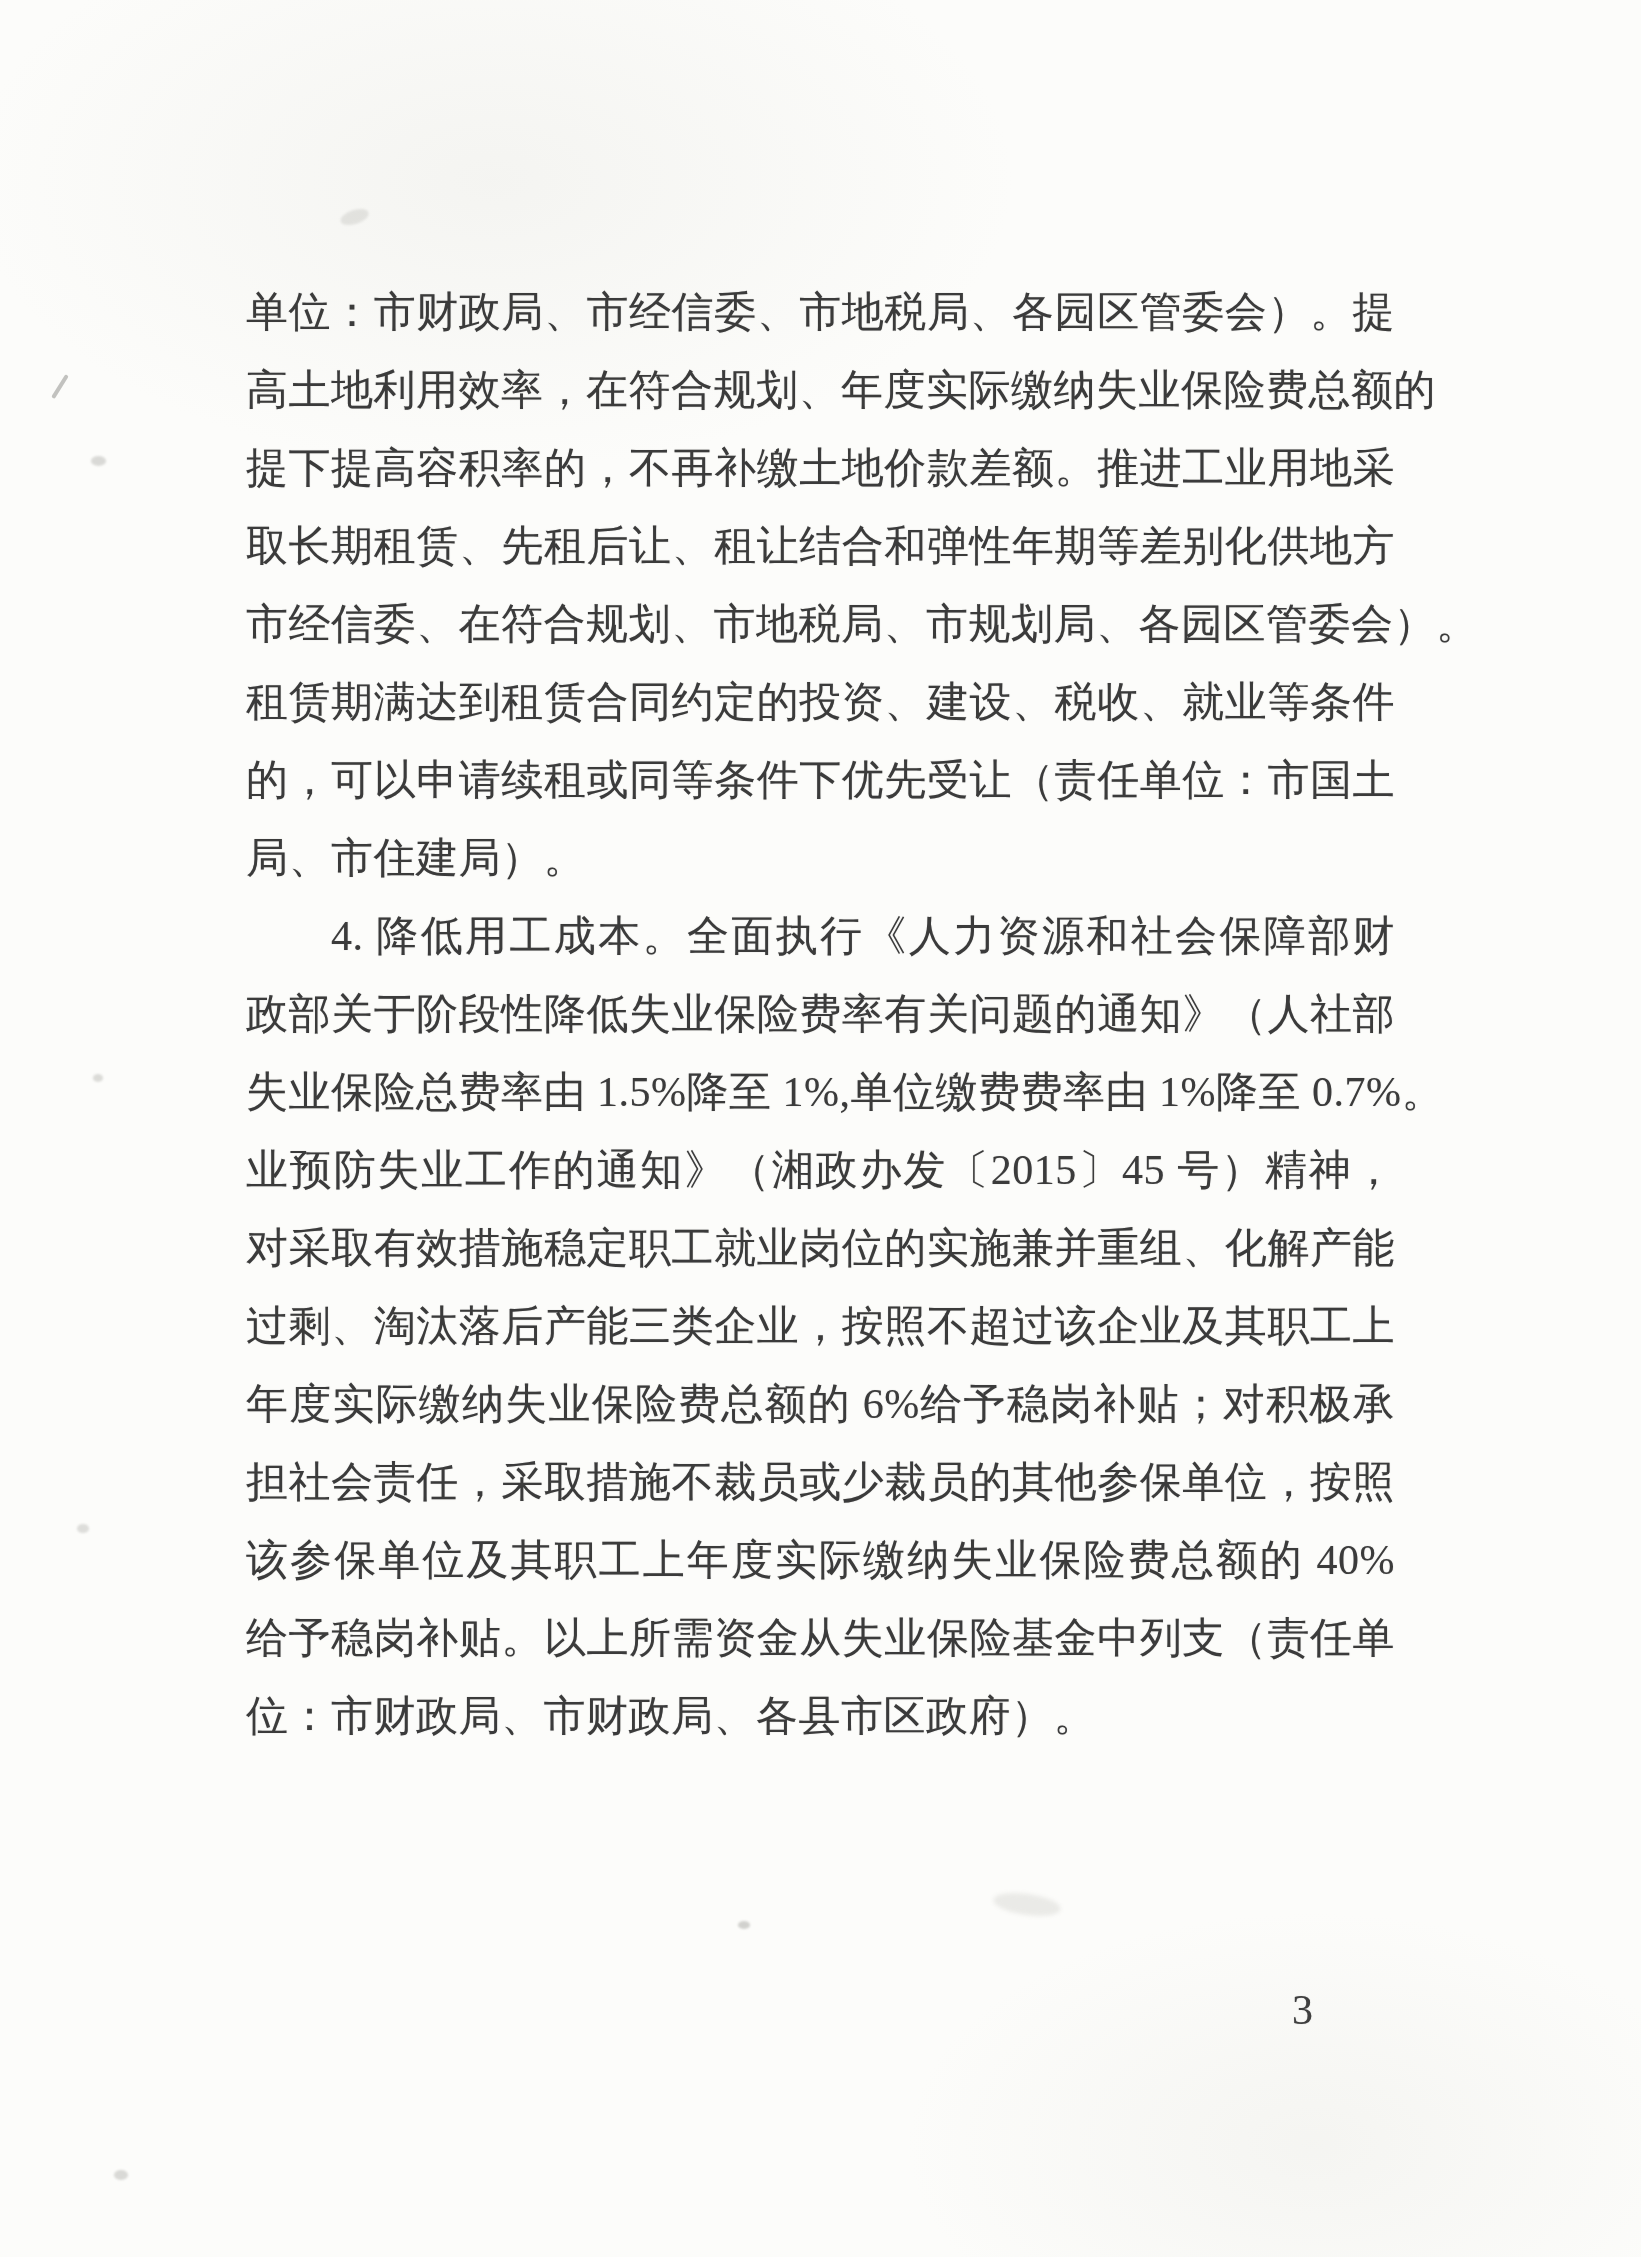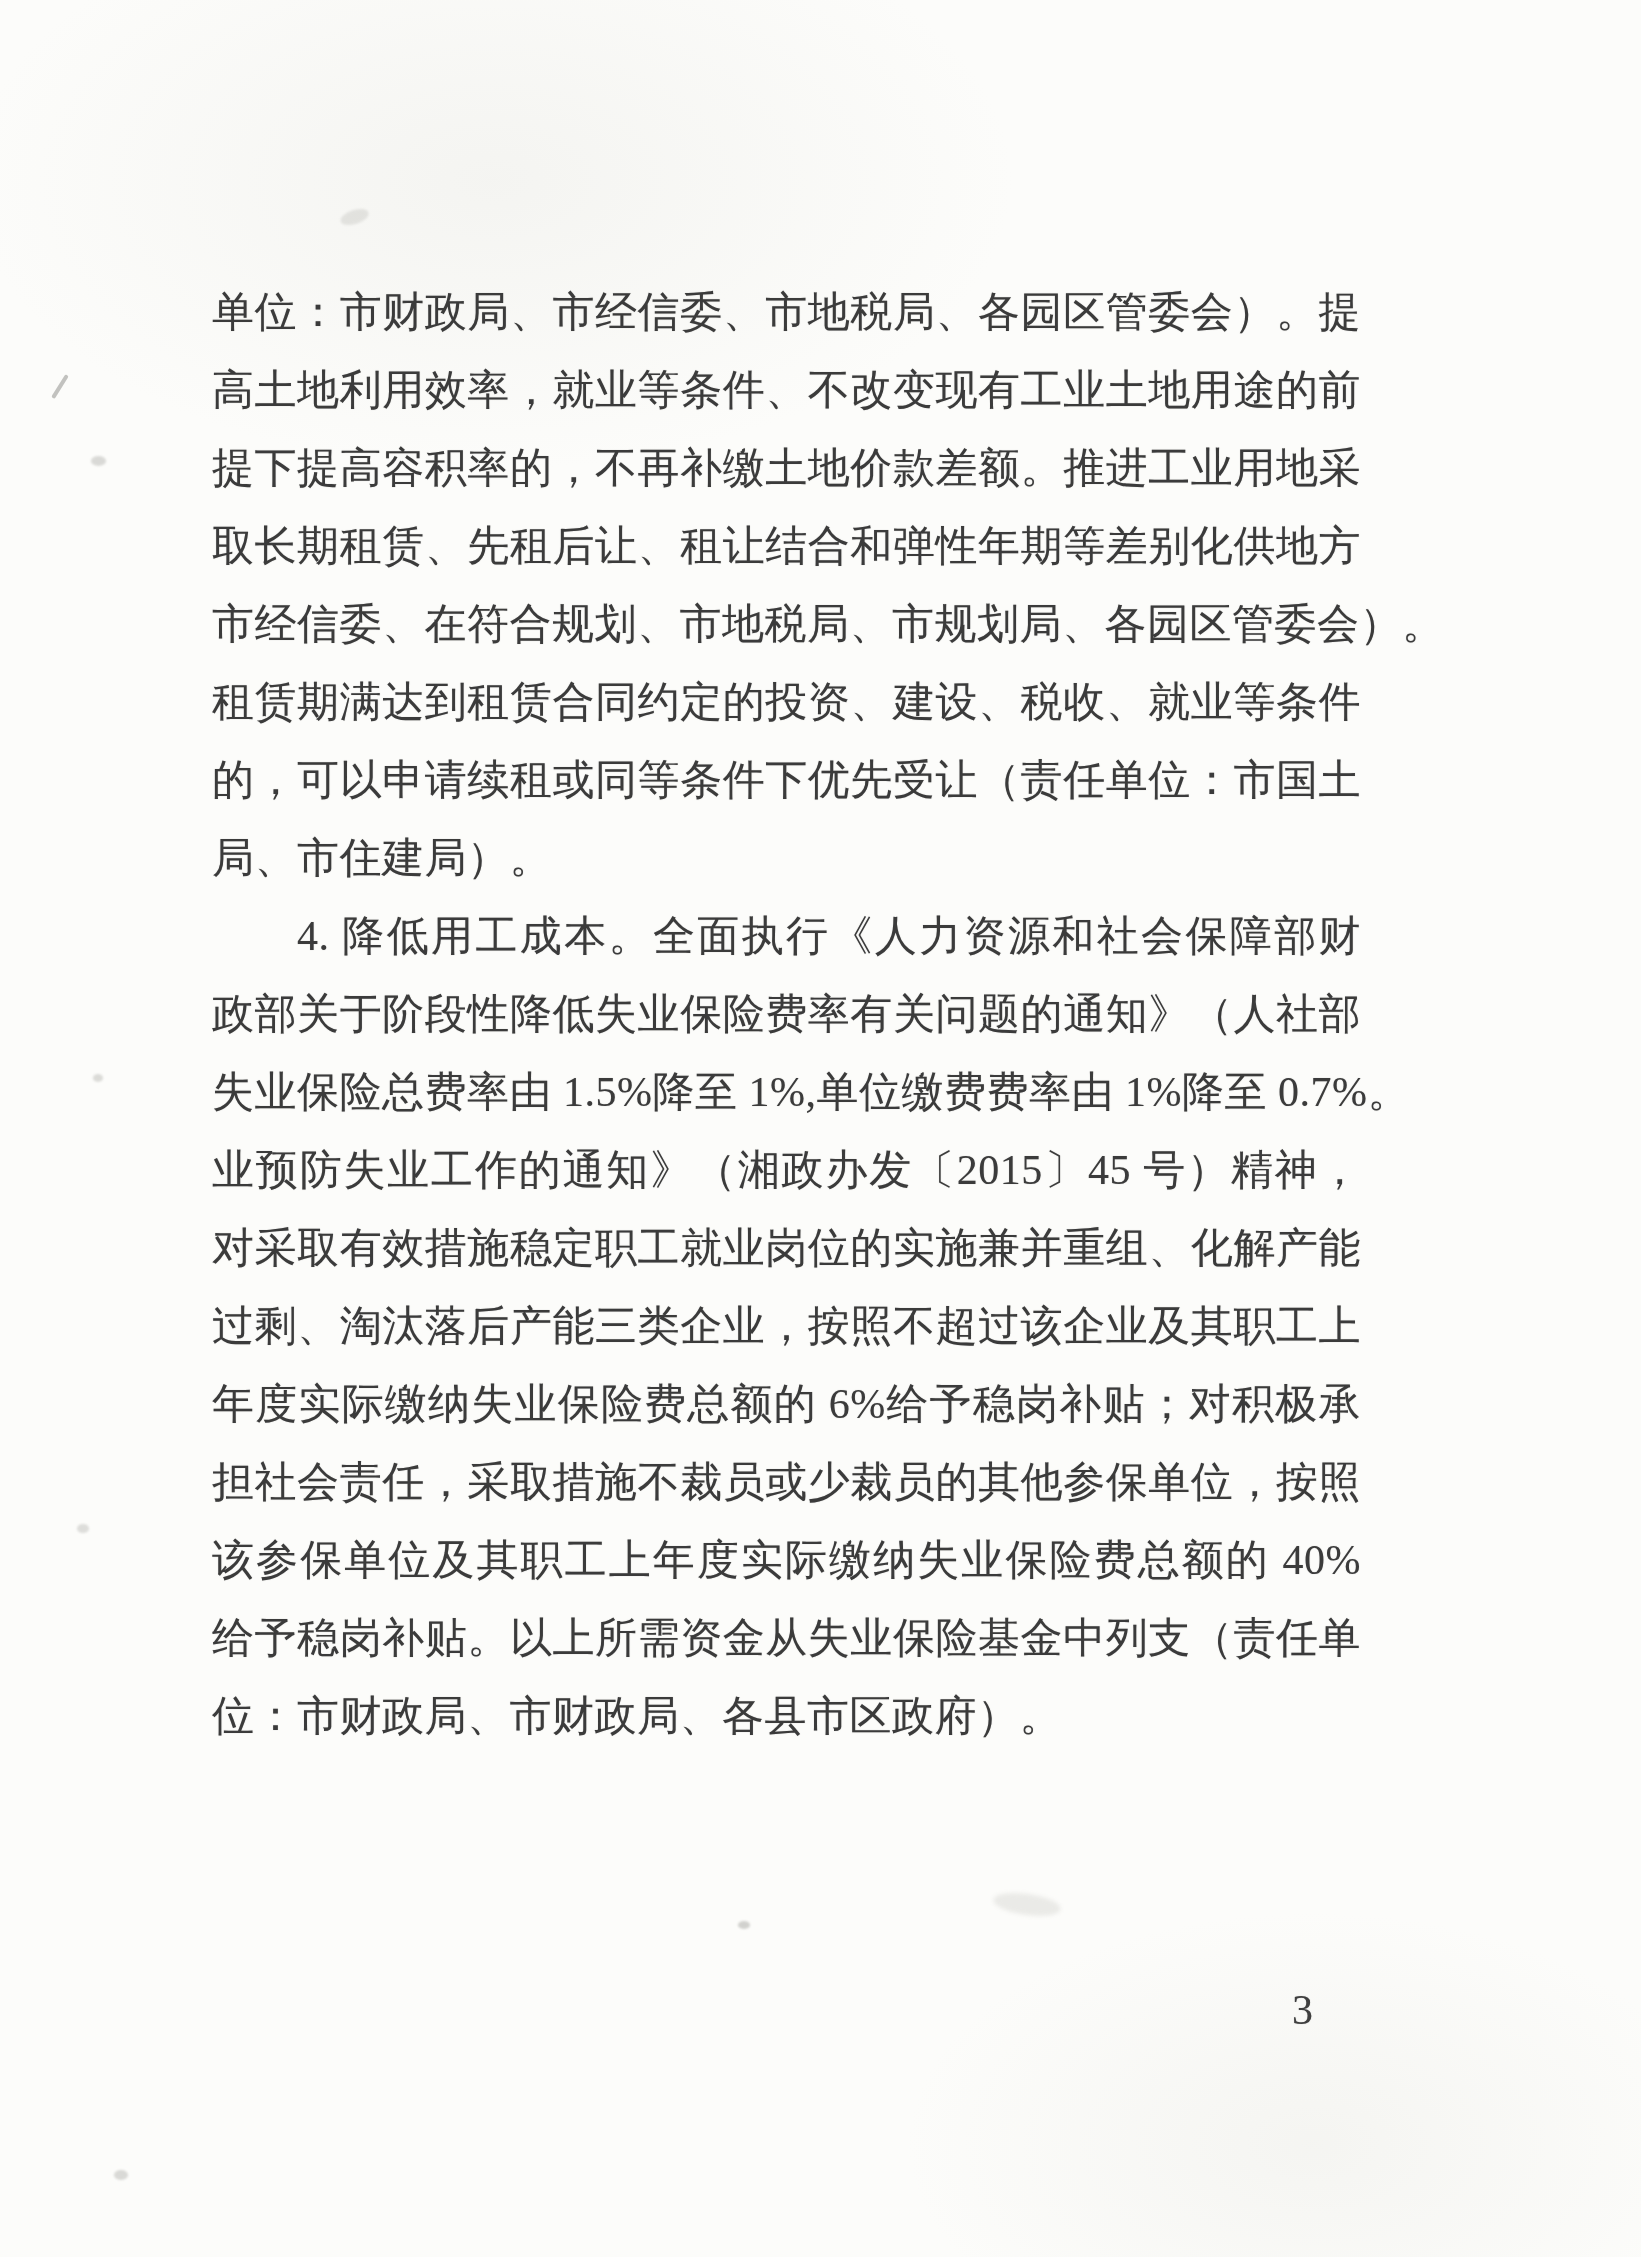--- a/index.html
+++ b/index.html
@@ -14,21 +14,21 @@
     margin: 0 auto;
     background:
       radial-gradient(ellipse 869px 483px at 30% 8%, rgba(230,230,225,0.35), rgba(0,0,0,0) 60%),
       radial-gradient(ellipse 676px 386px at 80% 95%, rgba(228,228,222,0.30), rgba(0,0,0,0) 60%),
       #fcfcfa;
     overflow: hidden;
     font-family: "Liberation Serif", "DejaVu Serif", serif;
   }
   .text-block {
     position: absolute;
-    left: 212px;
+    left: 246px;
     top: 273px;
     width: 1149px;
   }
   .line {
     height: 78px;
     line-height: 78px;
     font-size: 42px;
     color: #3b3b3b;
     text-align: justify;
     text-align-last: justify;
@@ -74,21 +74,21 @@
   .smudge-8 { left: 114px; top: 2170px; width: 13.5px; height: 9.7px;
     border-radius: 50%; background: #8a8a84; opacity: .3; filter: blur(1px); }
 </style>
 </head>
 <body>
 
 <div class="page">
 
   <div class="text-block">
     <div class="line">单位：市财政局、市经信委、市地税局、各园区管委会）。提</div>
-    <div class="line">高土地利用效率，就业等条件、不改变现有工业土地用途的前</div>
+    <div class="line">高土地利用效率，在符合规划、年度实际缴纳失业保险费总额的</div>
     <div class="line">提下提高容积率的，不再补缴土地价款差额。推进工业用地采</div>
     <div class="line">取长期租赁、先租后让、租让结合和弹性年期等差别化供地方</div>
     <div class="line">市经信委、在符合规划、市地税局、市规划局、各园区管委会）。</div>
     <div class="line">租赁期满达到租赁合同约定的投资、建设、税收、就业等条件</div>
     <div class="line">的，可以申请续租或同等条件下优先受让（责任单位：市国土</div>
     <div class="line flush">局、市住建局）。</div>
     <div class="line indent">4. 降低用工成本。全面执行《人力资源和社会保障部财</div>
     <div class="line">政部关于阶段性降低失业保险费率有关问题的通知》（人社部</div>
     <div class="line">失业保险总费率由 1.5%降至 1%,单位缴费费率由 1%降至 0.7%。</div>
     <div class="line">业预防失业工作的通知》（湘政办发〔2015〕45 号）精神，</div>

